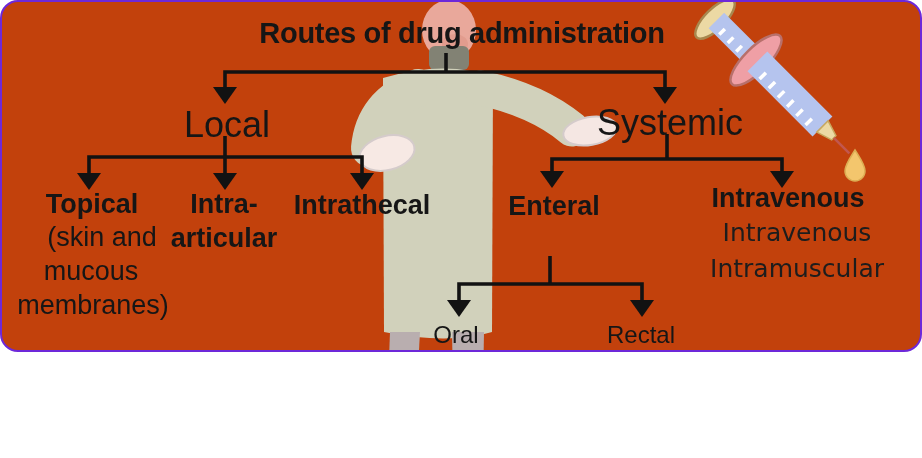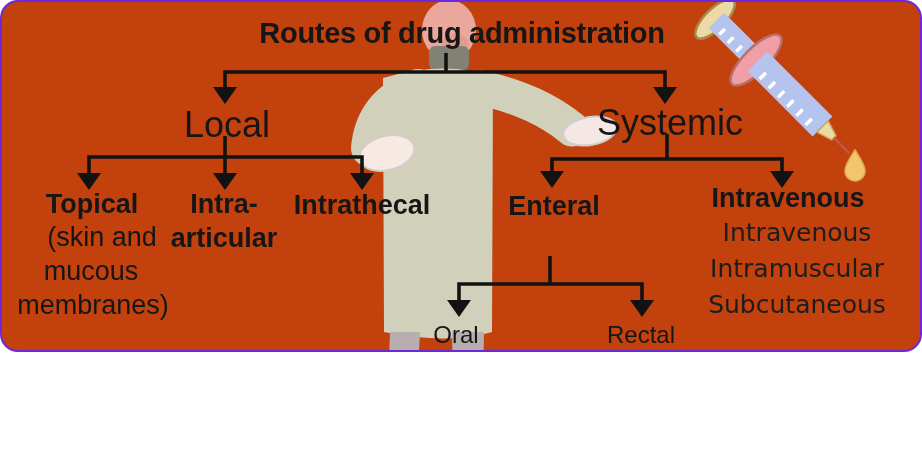--- a/index.html
+++ b/index.html
@@ -132,16 +132,15 @@
 
   <div class="node b" style="left:552px;top:190px;">Enteral</div>
 
   <div class="node leaf" style="left:454px;top:320px;">Oral</div>
   <div class="node leaf" style="left:639px;top:320px;">Rectal</div>
 
   <div class="node b" style="left:786px;top:182px;">Intravenous</div>
 
   <div class="plist-item" style="left:795px;top:216px;">Intravenous</div>
   <div class="plist-item" style="left:795px;top:252px;">Intramuscular</div>
-  <div class="plist-item" style="left:795px;top:288px;">Subcutaneous</div>
   <div class="plist-item" style="left:795px;top:360px;">Nasal</div>
 
 </div>
 
 </body></html>

